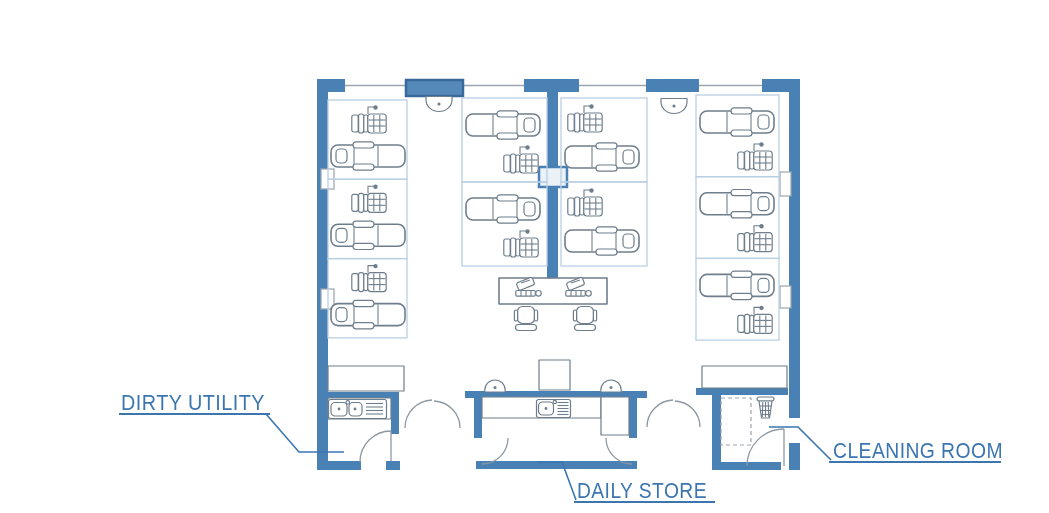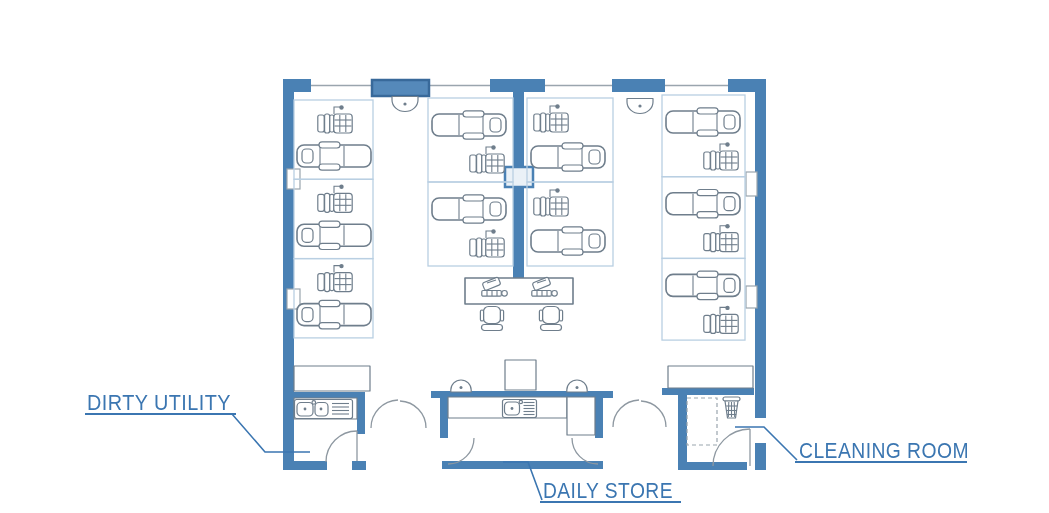--- a/index.html
+++ b/index.html
@@ -1,17 +1,17 @@
 <!DOCTYPE html>
 <html style="--wall: #4a81b4; --bay-border: #b9cfe2; --furniture: #6f7e8c; --thin: #9aa5ae; --door: #8e98a1; --label: #3b76b1; --panel-fill: #5589ba; --panel-stroke: #38699a; --background: #ffffff;"><head>
 <meta charset="utf-8">
 <style>
   html,body{margin:0;padding:0;background:#fff;}
   .stage{position:relative;width:967px;height:513px;background:var(--background,#fff);overflow:hidden;
-         font-family:"Liberation Sans",sans-serif;}
+         font-family:"Liberation Sans",sans-serif;margin-left:34px;}
   svg{display:block;}
   .wall{fill:var(--wall);stroke:none;}
   .win{stroke:var(--thin);stroke-width:1.5;fill:none;}
   .bay{fill:none;stroke:var(--bay-border);stroke-width:1.3;}
   .furn{fill:#fff;stroke:var(--furniture);stroke-width:1.6;stroke-linejoin:round;}
   .furn-thin{fill:#fff;stroke:var(--furniture);stroke-width:1.2;stroke-linejoin:round;}
   .furn-line{fill:none;stroke:var(--furniture);stroke-width:1.1;}
   .furn-dot{fill:var(--furniture);stroke:none;}
   .door{fill:none;stroke:var(--door);stroke-width:1.3;}
   .dashed{fill:none;stroke:var(--thin);stroke-width:1.2;stroke-dasharray:4 3;}

